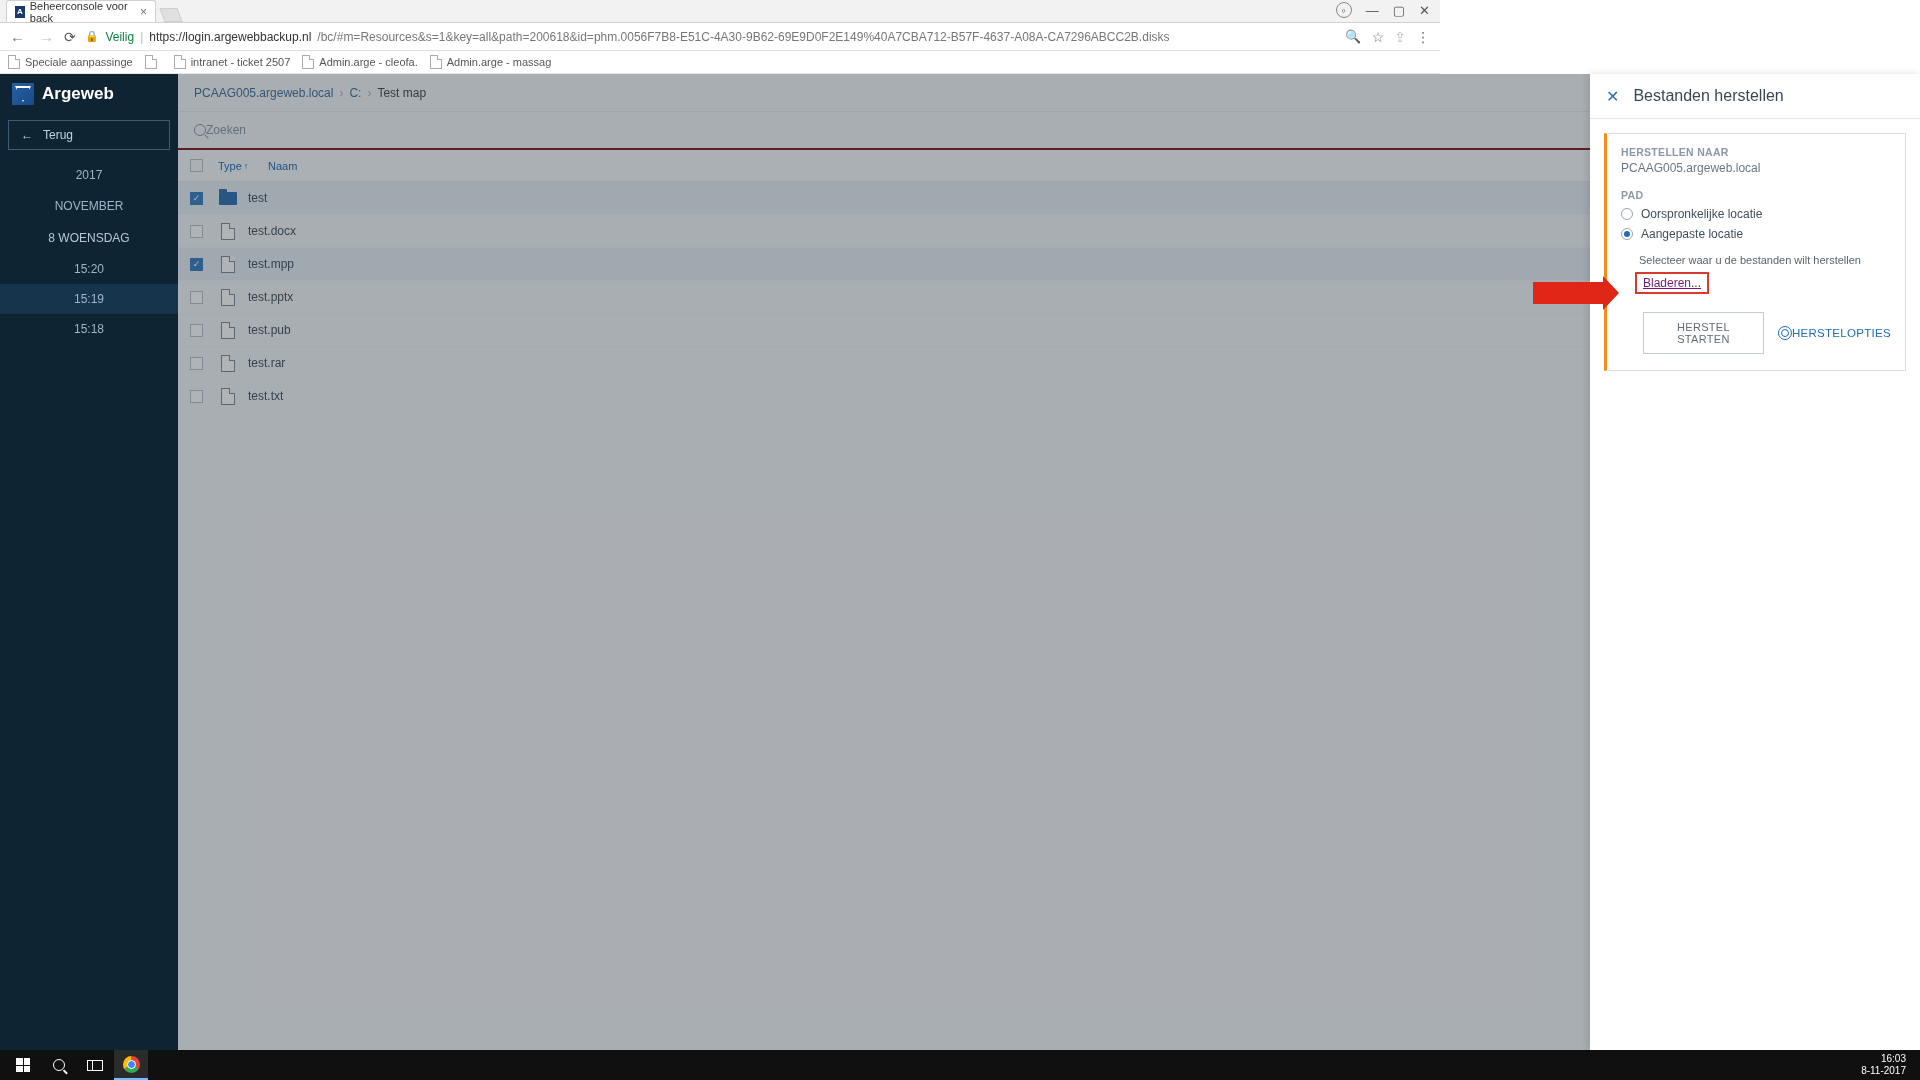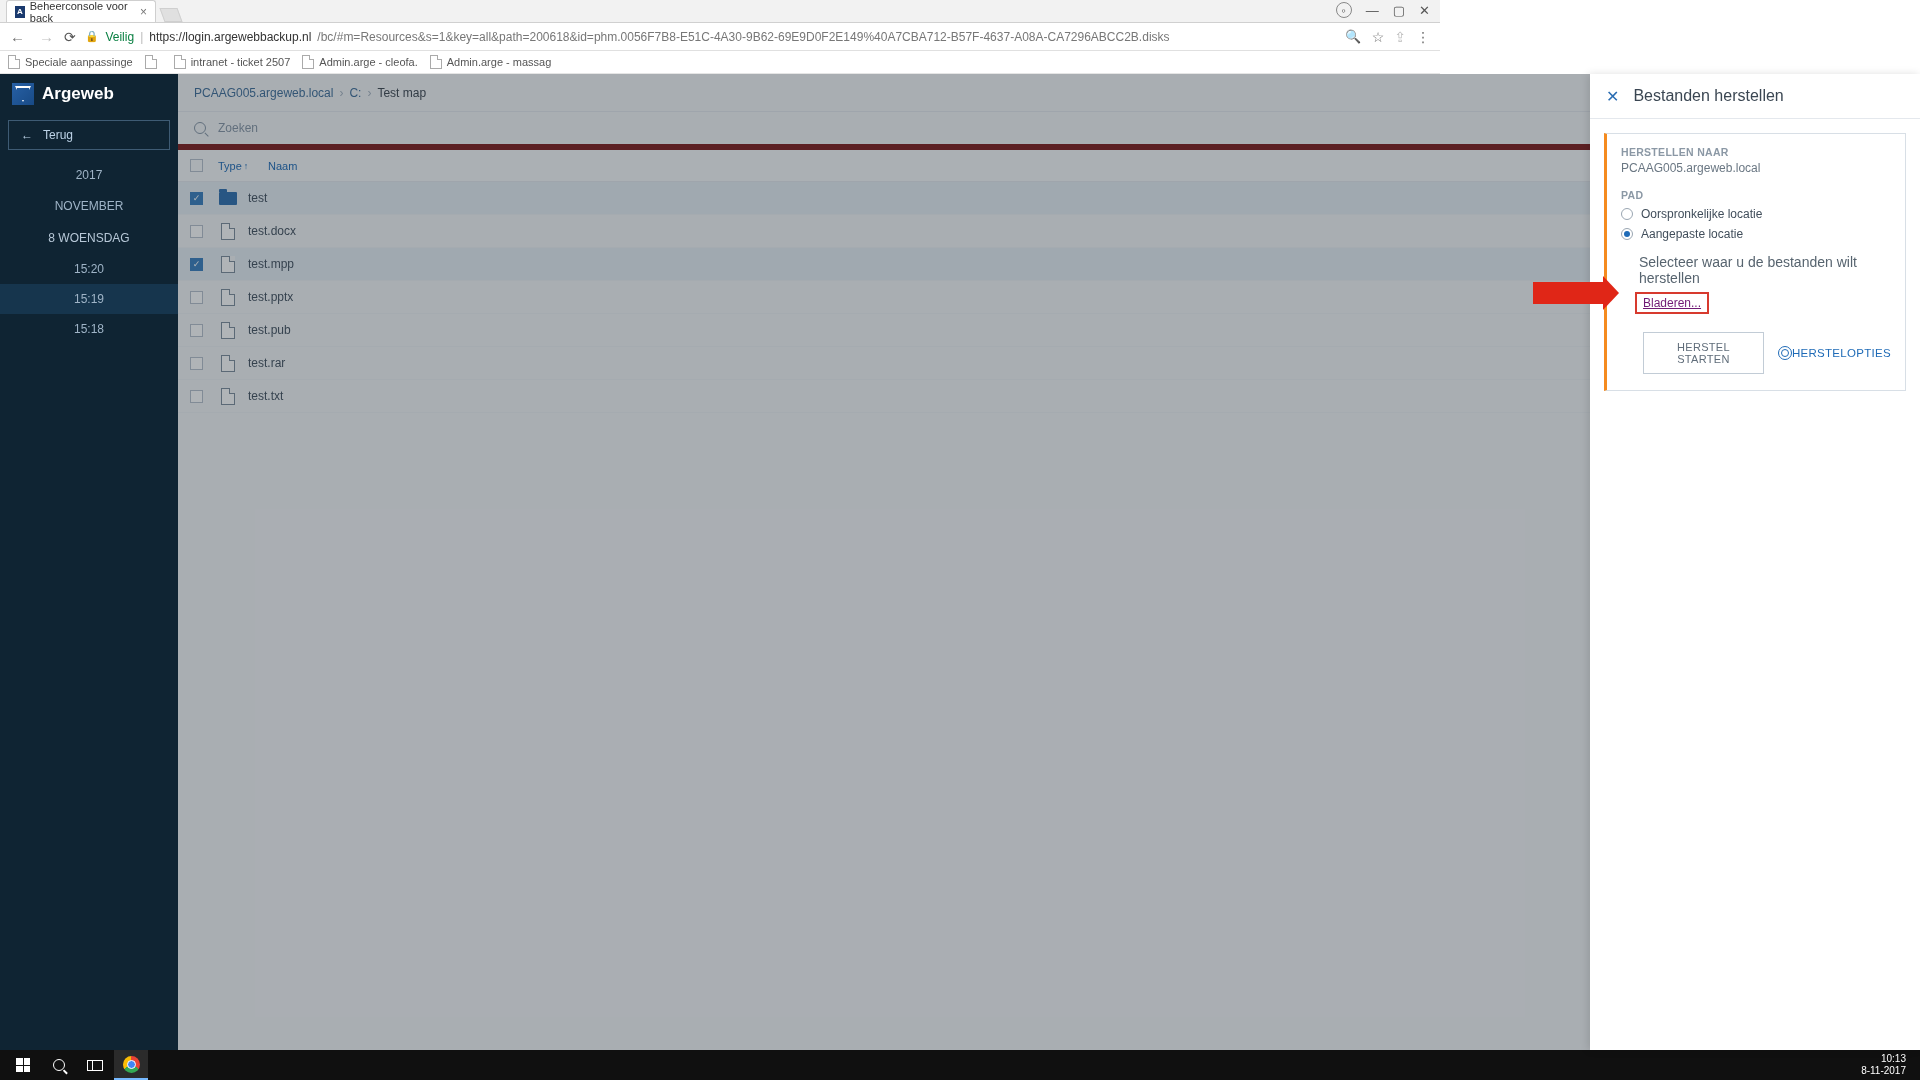--- a/index.html
+++ b/index.html
@@ -44,21 +44,21 @@
 .side-entry.day{text-align:center;padding:9px 0;color:#b7c8d8;}
 .side-entry.time{text-align:center; padding:8px 0;}
 .side-entry.time.active{ background:#16354d;}
 
 .main { flex:1; background:#f5f6f8; position:relative; display:flex; flex-direction:column;}
 .overlay-dim{ position:absolute; inset:0; background:rgba(30,40,50,0.35); z-index:5; pointer-events:none;}
 .crumb-row{ height:38px; display:flex; align-items:center; padding:0 16px; font-size:12px; color:#4c7aa6; gap:6px; border-bottom:1px solid #e5e9ee;}
 .crumb-sep{color:#a7b4c2;}
 .crumb-item{color:#3f6e9a;}
 .crumb-item.last{color:#3e4751;}
-.search-row{ height:38px; display:flex; align-items:center; padding:0 16px; gap:12px; border-bottom:6px solid #7f1d1d; color:#8796a6; font-size:12px;}
+.search-row{ height:38px; display:flex; align-items:center; padding:0 16px; gap:0; border-bottom:2px solid #7f1d1d; color:#8796a6; font-size:12px;}
 .table-head{ height:32px; display:flex; align-items:center; padding:0 12px; gap:10px; background:#f8f9fb; font-size:11px; color:#6d7b8a; border-bottom:1px solid #e5e9ee;}
 .th-chk{width:18px;}
 .th-type{width:40px; display:flex; align-items:center; gap:2px; color:#1f6bb7;}
 .th-name{color:#1f6bb7;text-align:right;}
 .sort-up{font-size:9px;}
 .row{ height:33px; display:flex; align-items:center; padding:0 12px; gap:10px; font-size:12px; color:#43515f; border-bottom:1px solid #eef1f4;}
 .row .chk{ width:13px;height:13px; border:1px solid #b7c1cc; background:#fff; display:flex;align-items:center;justify-content:center; font-size:9px; color:#fff;}
 .row.selected{ background:#e7eef5;}
 .row.selected .chk{ background:#3a7fbf; border-color:#3a7fbf;}
 .fico{ width:20px; display:flex; justify-content:center;}
@@ -71,21 +71,21 @@
 .rpanel{ position:absolute; top:0; right:0; bottom:0; width:330px; background:#fff; z-index:20; box-shadow:-2px 0 8px rgba(0,0,0,0.12); display:flex; flex-direction:column;}
 .rp-head{ height:45px; display:flex; align-items:center; padding:0 16px; gap:14px; border-bottom:1px solid #e4e8ed;}
 .rp-close{ color:#2a6db3; font-size:16px; cursor:pointer;}
 .rp-title{ font-size:16px; color:#3a4652;}
 .rp-card{ margin:14px; border:1px solid #d8dfe6; border-left:3px solid #f58b1f; padding:12px 14px 16px; font-size:12px; color:#55626f;}
 .rp-label{ font-size:10.5px; color:#8b98a5; letter-spacing:.3px; margin-bottom:3px;font-weight:bold;}
 .rp-val{ font-size:12px; color:#6a7783; margin-bottom:14px;}
 .radio-row{ display:flex; align-items:center; gap:8px; padding:3px 0; font-size:12px; color:#414e5b;}
 .radio{ width:12px;height:12px;border:1px solid #9aa6b2;border-radius:50%; display:flex;align-items:center;justify-content:center;}
 .radio .dot{width:6px;height:6px;border-radius:50%; background:#1f6bb7;}
-.hint{ font-size:14px; color:#57646f; margin:10px 0 6px 18px;}
+.hint{ font-size:11px; color:#57646f; margin:10px 0 6px 18px;}
 .browse-box{ display:inline-block; border:2px solid #d73a2e; padding:2px 6px; margin-left:14px;}
 .browse-link{ color:#701a75; font-size:12px; text-decoration:underline; cursor:pointer;}
 .red-arrow{ position:absolute; width:70px; height:22px; background:#e02617; left:-74px; top:148px;}
 .red-arrow::after{content:"";position:absolute; right:-16px; top:-6px; border-left:16px solid #e02617; border-top:17px solid transparent; border-bottom:17px solid transparent;}
 .rp-actions{ display:flex; gap:14px; margin-top:18px; align-items:center;padding-left:22px;}
 .btn-outline{ border:1px solid #c2ccd6; padding:8px 16px; font-size:11px; color:#606d7a; background:#fff; cursor:pointer; letter-spacing:.3px;}
 .link-blue{ color:#1f6bb7; font-size:11.5px; display:flex; align-items:center; cursor:pointer; letter-spacing:.3px;justify-content:flex-end;}
 .gear{width:14px;height:14px;border:1.5px solid #1f6bb7;border-radius:50%;position:relative;}
 .gear::before{content:"";position:absolute;inset:2px;border:1.2px solid #1f6bb7;border-radius:50%;}
 
@@ -329,16 +329,16 @@
         <span class="search-ico-sm"></span>
       </div>
     <div class="tb-btn">
         <span class="taskview"></span>
       </div>
     <div class="chrome-tb">
         <div class="chrome-circ"></div>
       </div>
   </div>
   <div class="tb-right">
-    <div>10:13</div>
+    <div>16:03</div>
     <div>8-11-2017</div>
   </div>
 </div>
 
 </body></html>

